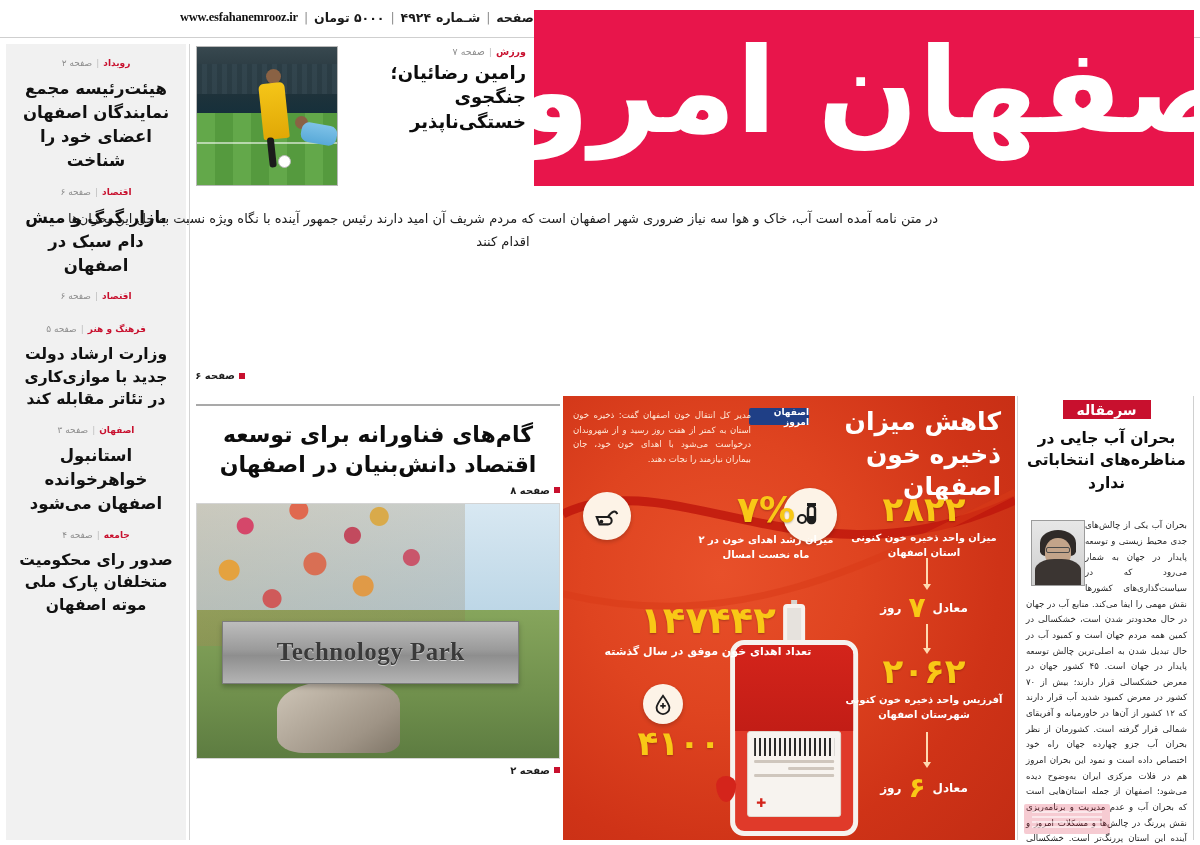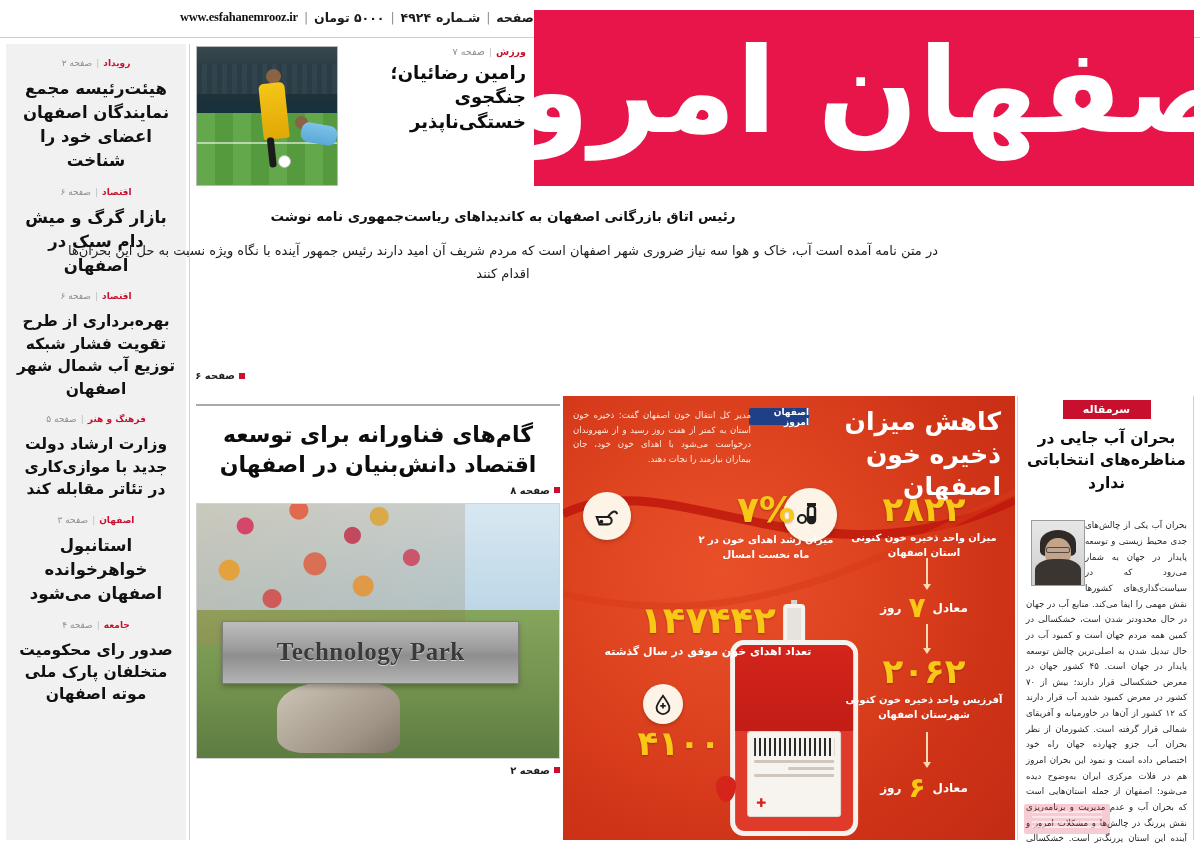--- a/index.html
+++ b/index.html
@@ -280,21 +280,21 @@
     transform: rotate(180deg);
   }
 
   
   .edit {
     position: absolute; top: 396px; right: 6px; width: 174px; height: 444px;
     direction: rtl; border-right: 1px solid #d0d0d0; padding: 0 6px;
   }
   .edit-tag {
     margin: 4px auto 8px; width: 88px; height: 19px; background: #c8102e; color: #fff;
-    font-size: 11px; font-weight: 700; display: flex; align-items: center;
+    font-size: 14px; font-weight: 700; display: flex; align-items: center;
     justify-content: center; letter-spacing: -.3px;
   }
   .edit-head {
     font-size: 15.5px; font-weight: 700; line-height: 1.45; color: #0d0d0d;
     text-align: center; letter-spacing: -.4px; margin-bottom: 24px;
   }
   .edit-photo {
     float: left; width: 54px; height: 66px; margin: 2px 0 4px 5px;
     border: 1px solid #9c9c9c; background: linear-gradient(#e7e7e7,#cfcfcf);
     position: relative; overflow: hidden;
@@ -360,21 +360,20 @@
       </div>
       <div class="brief-title">بازار گرگ و میش دام سبک در اصفهان</div>
     </div>
 
     <div class="brief">
       <div class="brief-meta">
         <span class="brief-cat">اقتصاد</span>
         <span class="brief-bar">|</span>
         <span>صفحه ۶</span>
       </div>
-      <div class="brief-title small">بهره‌برداری از طرح تقویت فشار شبکه توزیع آب شمال شهر اصفهان</div>
     </div>
 
     <div class="brief">
       <div class="brief-meta">
         <span class="brief-cat">فرهنگ و هنر</span>
         <span class="brief-bar">|</span>
         <span>صفحه ۵</span>
       </div>
       <div class="brief-title small">وزارت ارشاد دولت جدید با موازی‌کاری در تئاتر مقابله کند</div>
     </div>
@@ -419,21 +418,20 @@
       <div class="pl-blue"></div>
       <div class="ball"></div>
     </div>
   </div>
 
   <div class="masthead">
     <div class="masthead-word">اصفهان امروز</div>
   </div>
 
   <div class="lead">
-    <div class="lead-kicker">رئیس اتاق بازرگانی اصفهان به کاندیداهای ریاست‌جمهوری نامه نوشت</div>
     <div class="lead-deck">در متن نامه آمده است آب، خاک و هوا سه نیاز ضروری شهر اصفهان است که مردم شریف آن امید دارند رئیس جمهور آینده با نگاه ویژه نسبت به حل این بحران‌ها اقدام کنند</div>
     <div class="lead-page">
       <span class="sq"></span>
       <span>صفحه ۶</span>
     </div>
   </div>
 
   <div class="tech">
     <div class="tech-head">گام‌های فناورانه برای توسعه اقتصاد دانش‌بنیان در اصفهان</div>
     <div class="tech-page">

